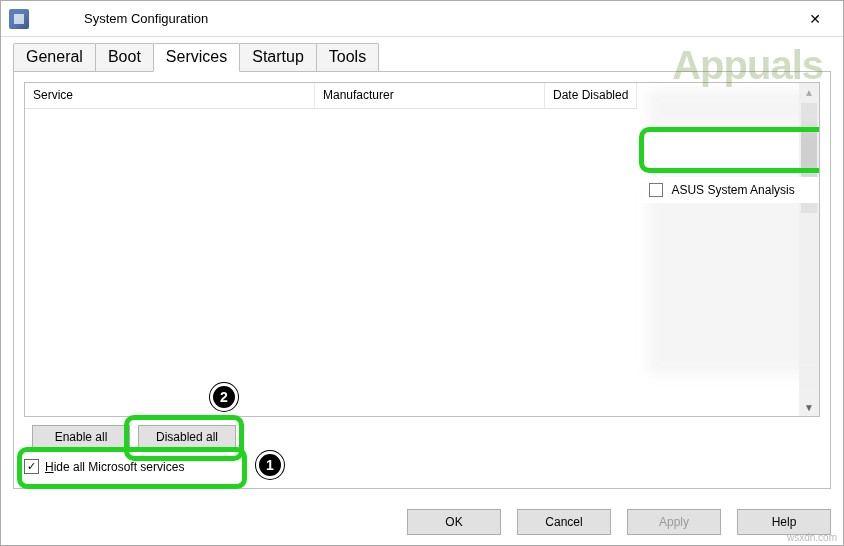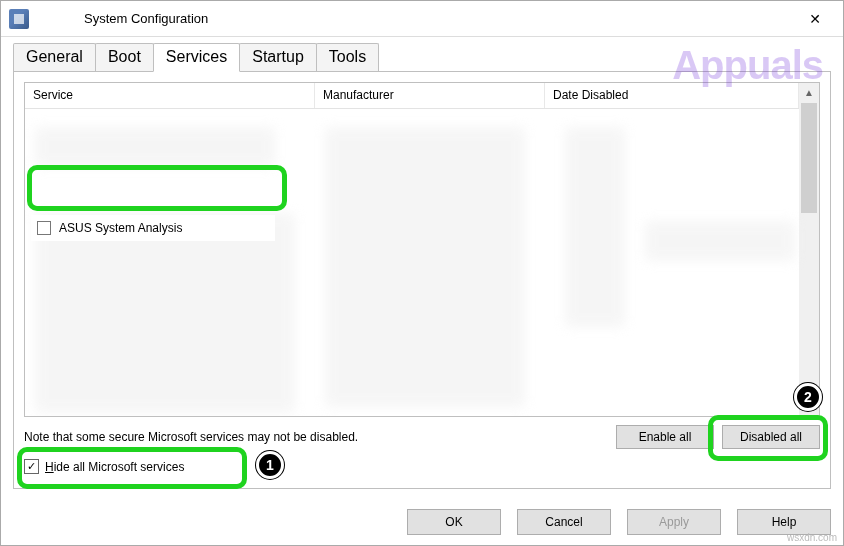--- a/index.html
+++ b/index.html
@@ -101,23 +101,22 @@
     .list-container {
       border: 1px solid #bfbfbf;
       flex: 1;
       display: flex;
       flex-direction: row;
       position: relative;
       overflow: hidden;
     }
     .list-cols {
       display: flex;
-      flex-direction: column;
-      flex: 1;
-      gap: 12px;
+      flex-direction: row;
+      flex: 1;
     }
     .list-header {
       display: flex;
       height: 26px;
       border-bottom: 1px solid #e3e3e3;
       background: #fff;
     }
     .col {
       padding: 5px 8px;
       border-right: 1px solid #e8e8e8;
@@ -254,21 +253,21 @@
       gap: 8px;
     }
     .footer-buttons .btn { width: 94px; padding: 5px 0; }
     .watermark {
       position: absolute;
       top: 42px; right: 20px;
       opacity: .25;
       font-family: Verdana, sans-serif;
       font-weight: bold;
       font-size: 40px;
-      color: #6d28d9;
+      color: #4d7c0f;
       letter-spacing: -1px;
       pointer-events: none;
       z-index: 20;
     }
     .wm-img {
       position: absolute;
       bottom: 2px; right: 6px;
       font-size: 10px; color: #bbb;
       pointer-events: none;
     }
@@ -320,21 +319,20 @@
         </div>
         <div class="scrollbar">
           <div class="scroll-arrow">▲</div>
           <div class="scroll-thumb"></div>
           <div class="scroll-track"></div>
           <div class="scroll-arrow">▼</div>
         </div>
       </div>
 
       <div class="below-list">
-        <div class="note">Note that some secure Microsoft services may not be disabled.</div>
         <div class="btn"><span>Enable all</span></div>
         <div style="position:relative;">
           <div class="btn"><span>Disabled all</span></div>
           <div class="highlight-2"></div>
           <div class="badge badge-2">2</div>
         </div>
       </div>
 
       <div class="hide-row">
         <div class="cb">✓</div>

